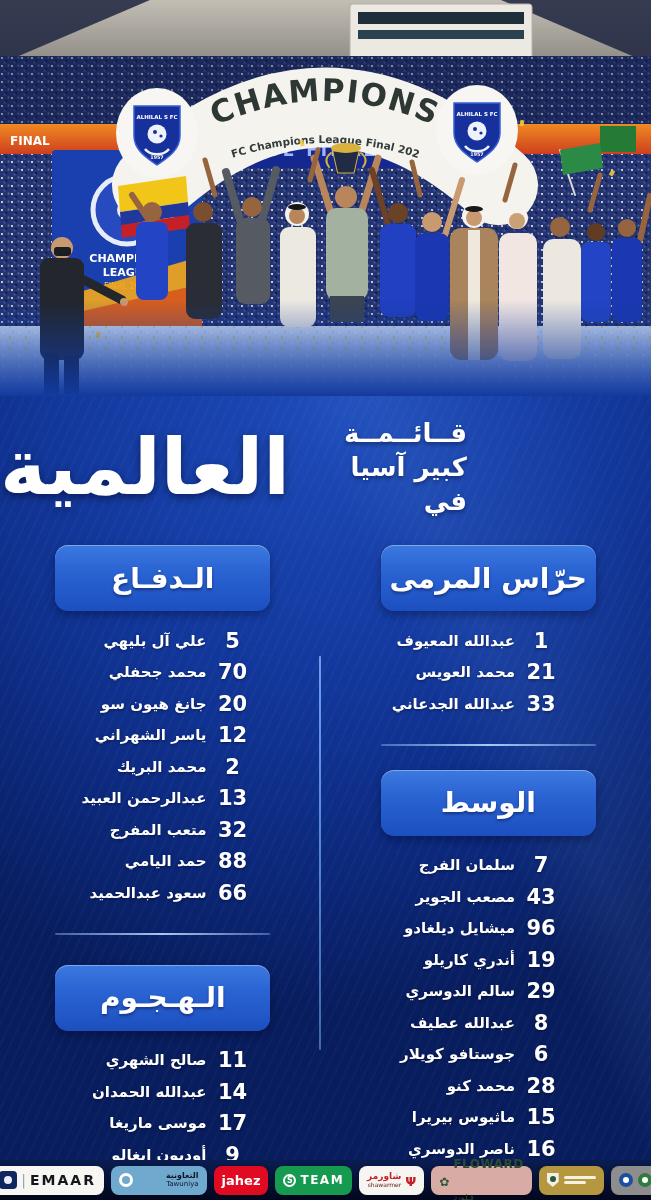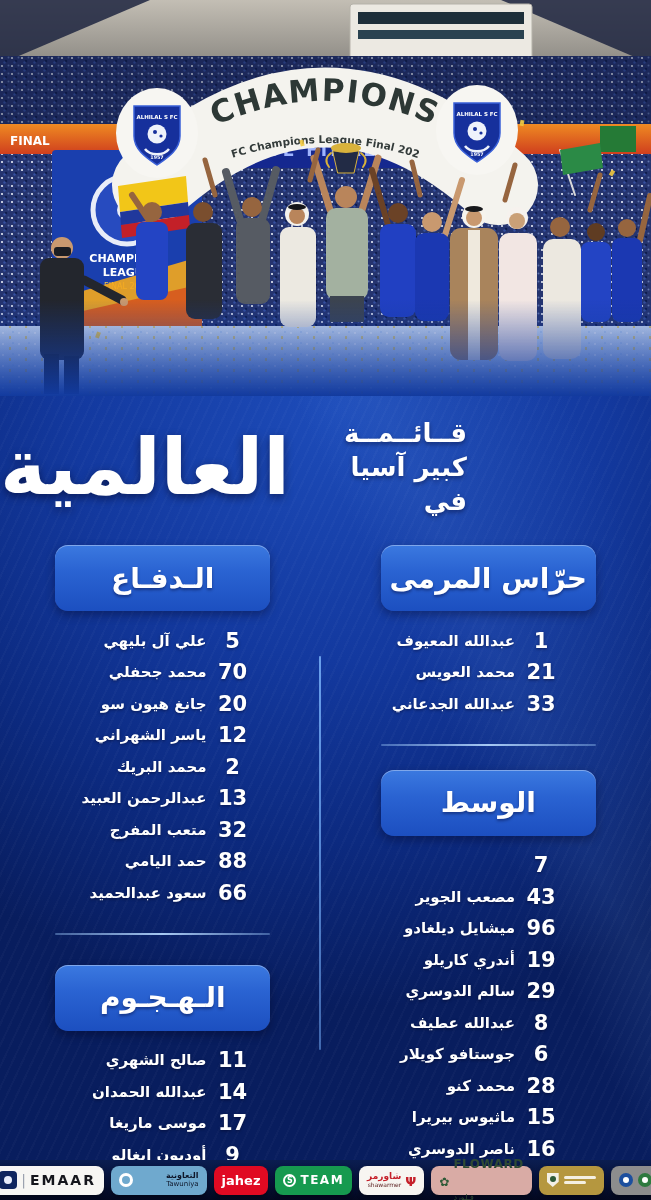--- a/index.html
+++ b/index.html
@@ -323,20 +323,21 @@
         <div class="player">
             <span class="num">33</span>
             <span class="pname">عبدالله الجدعاني</span>
           </div>
       </div>
       <div class="h-divider"></div>
       <div class="pill">الوسط</div>
       <div class="roster">
         <div class="player">
             <span class="num">7</span>
+            <span class="pname">سلمان الفرج</span>
           </div>
         <div class="player">
             <span class="num">43</span>
             <span class="pname">مصعب الجوير</span>
           </div>
         <div class="player">
             <span class="num">96</span>
             <span class="pname">ميشايل ديلغادو</span>
           </div>
         <div class="player">

